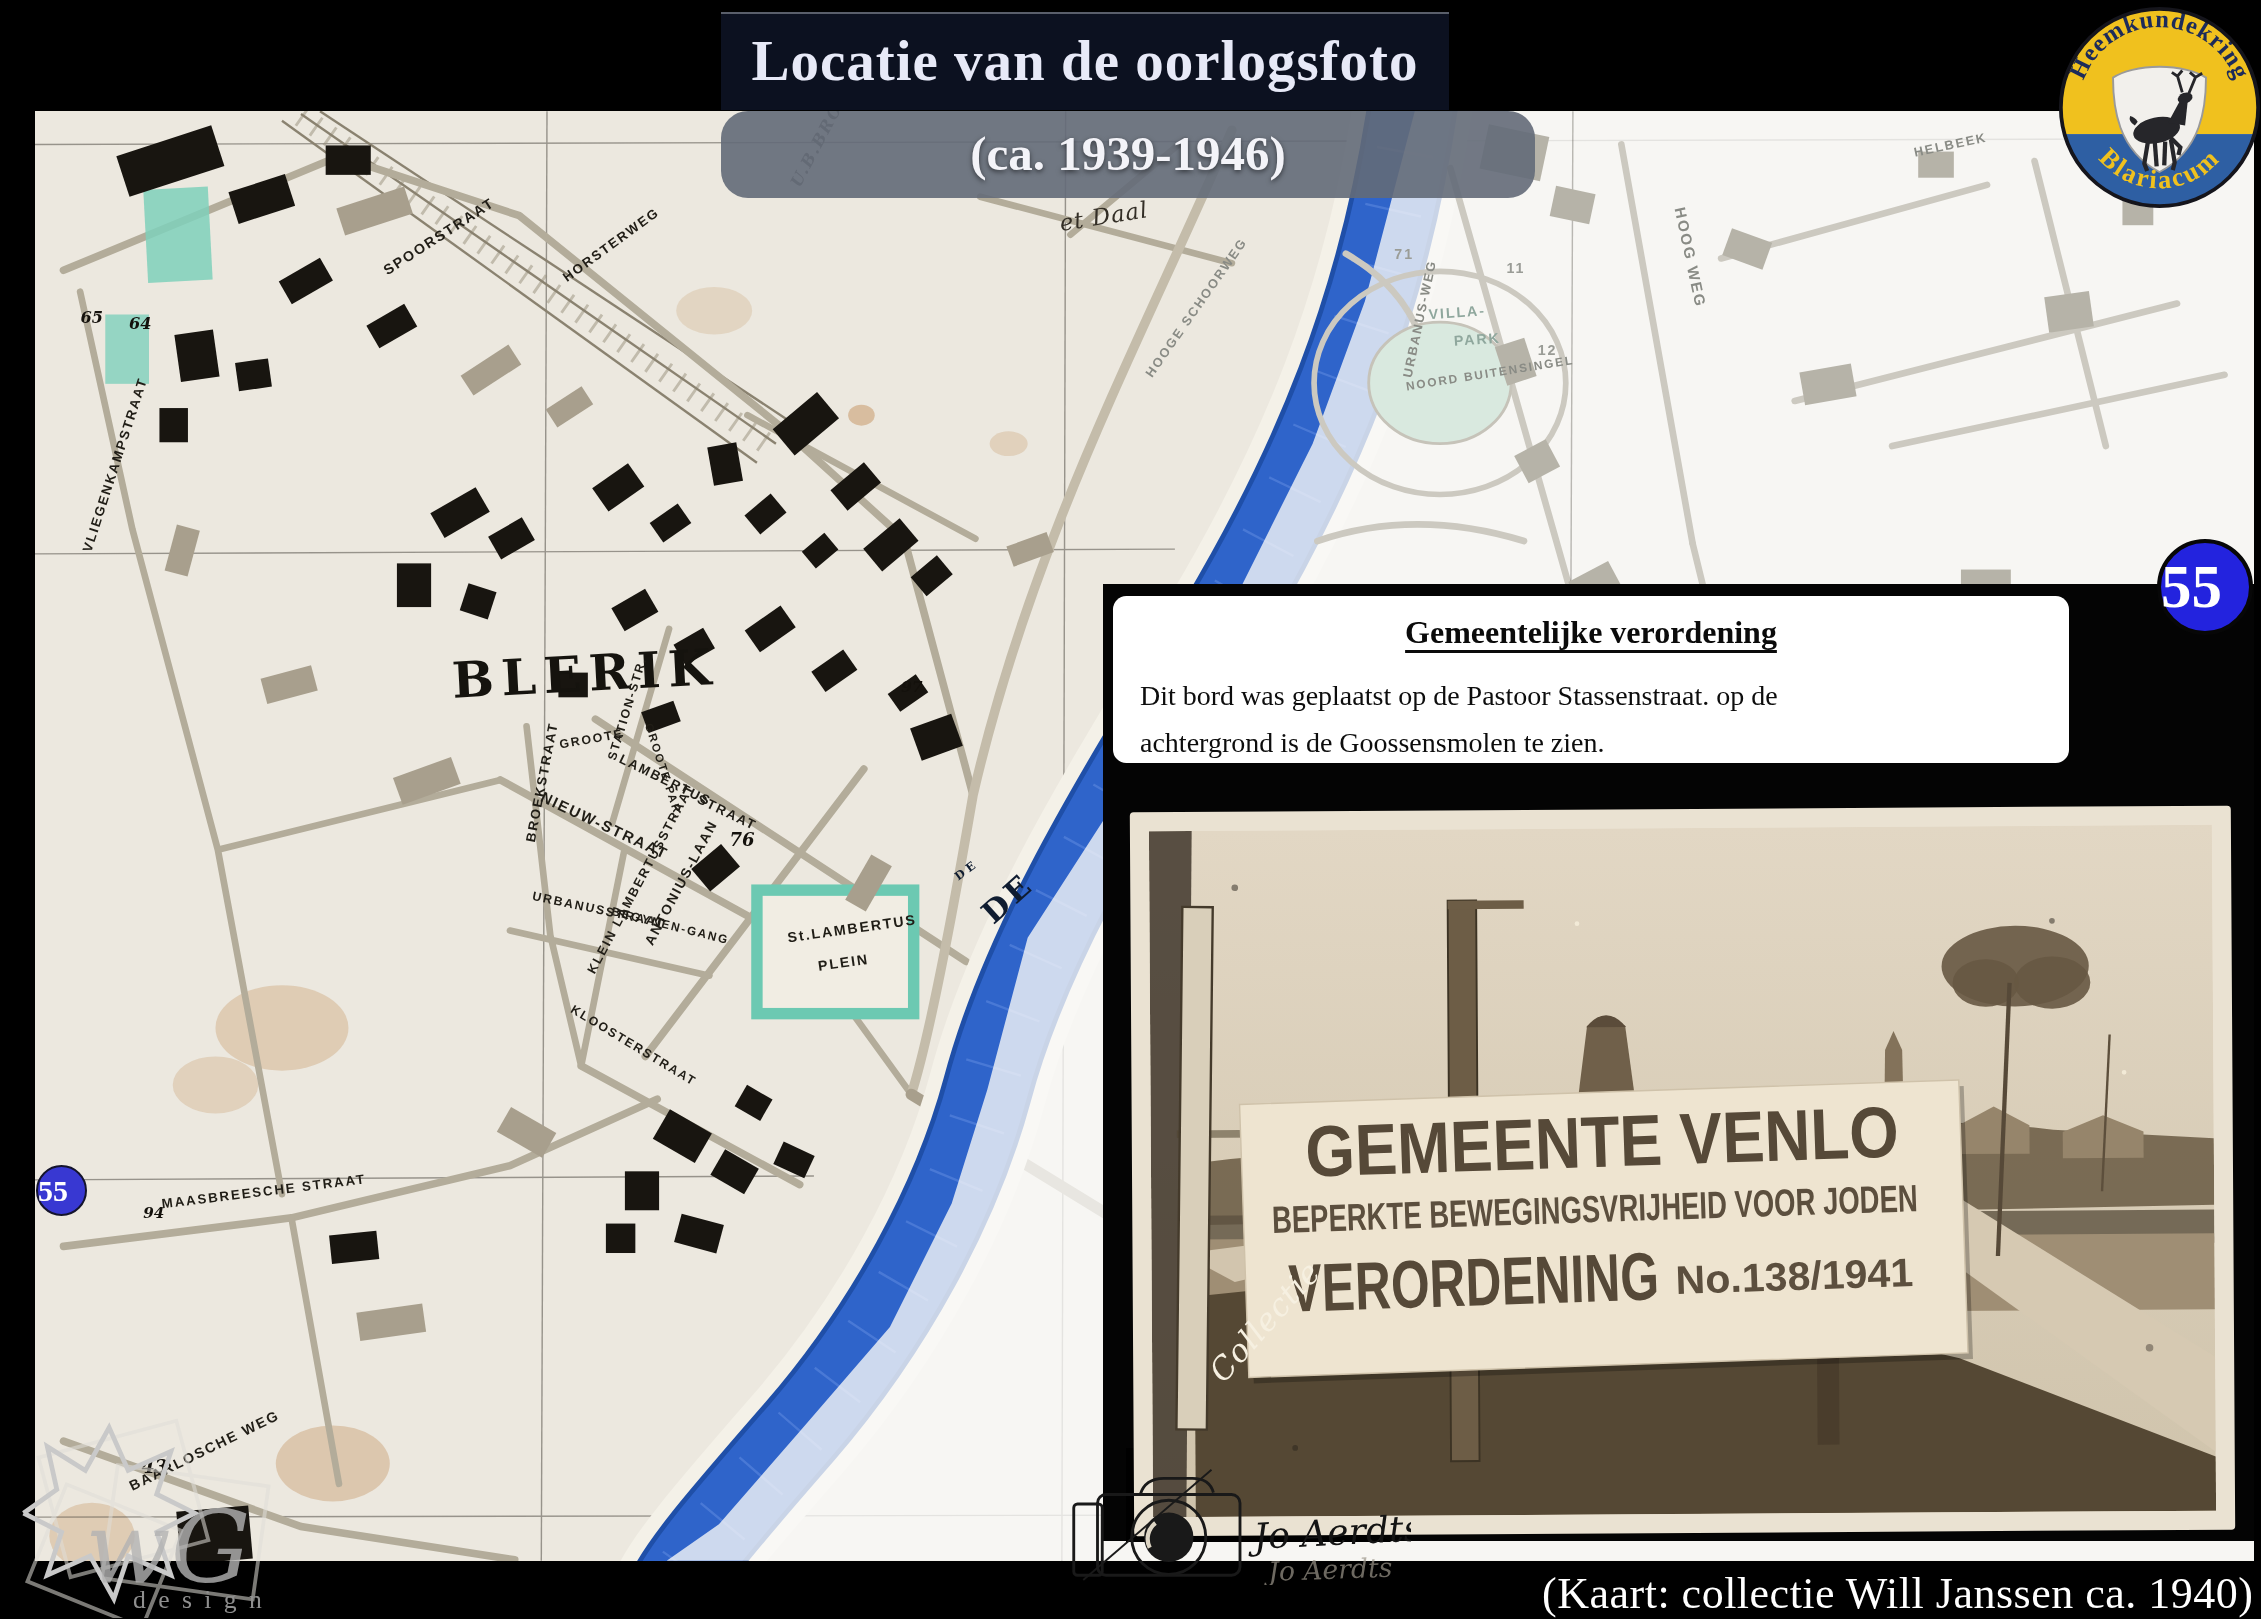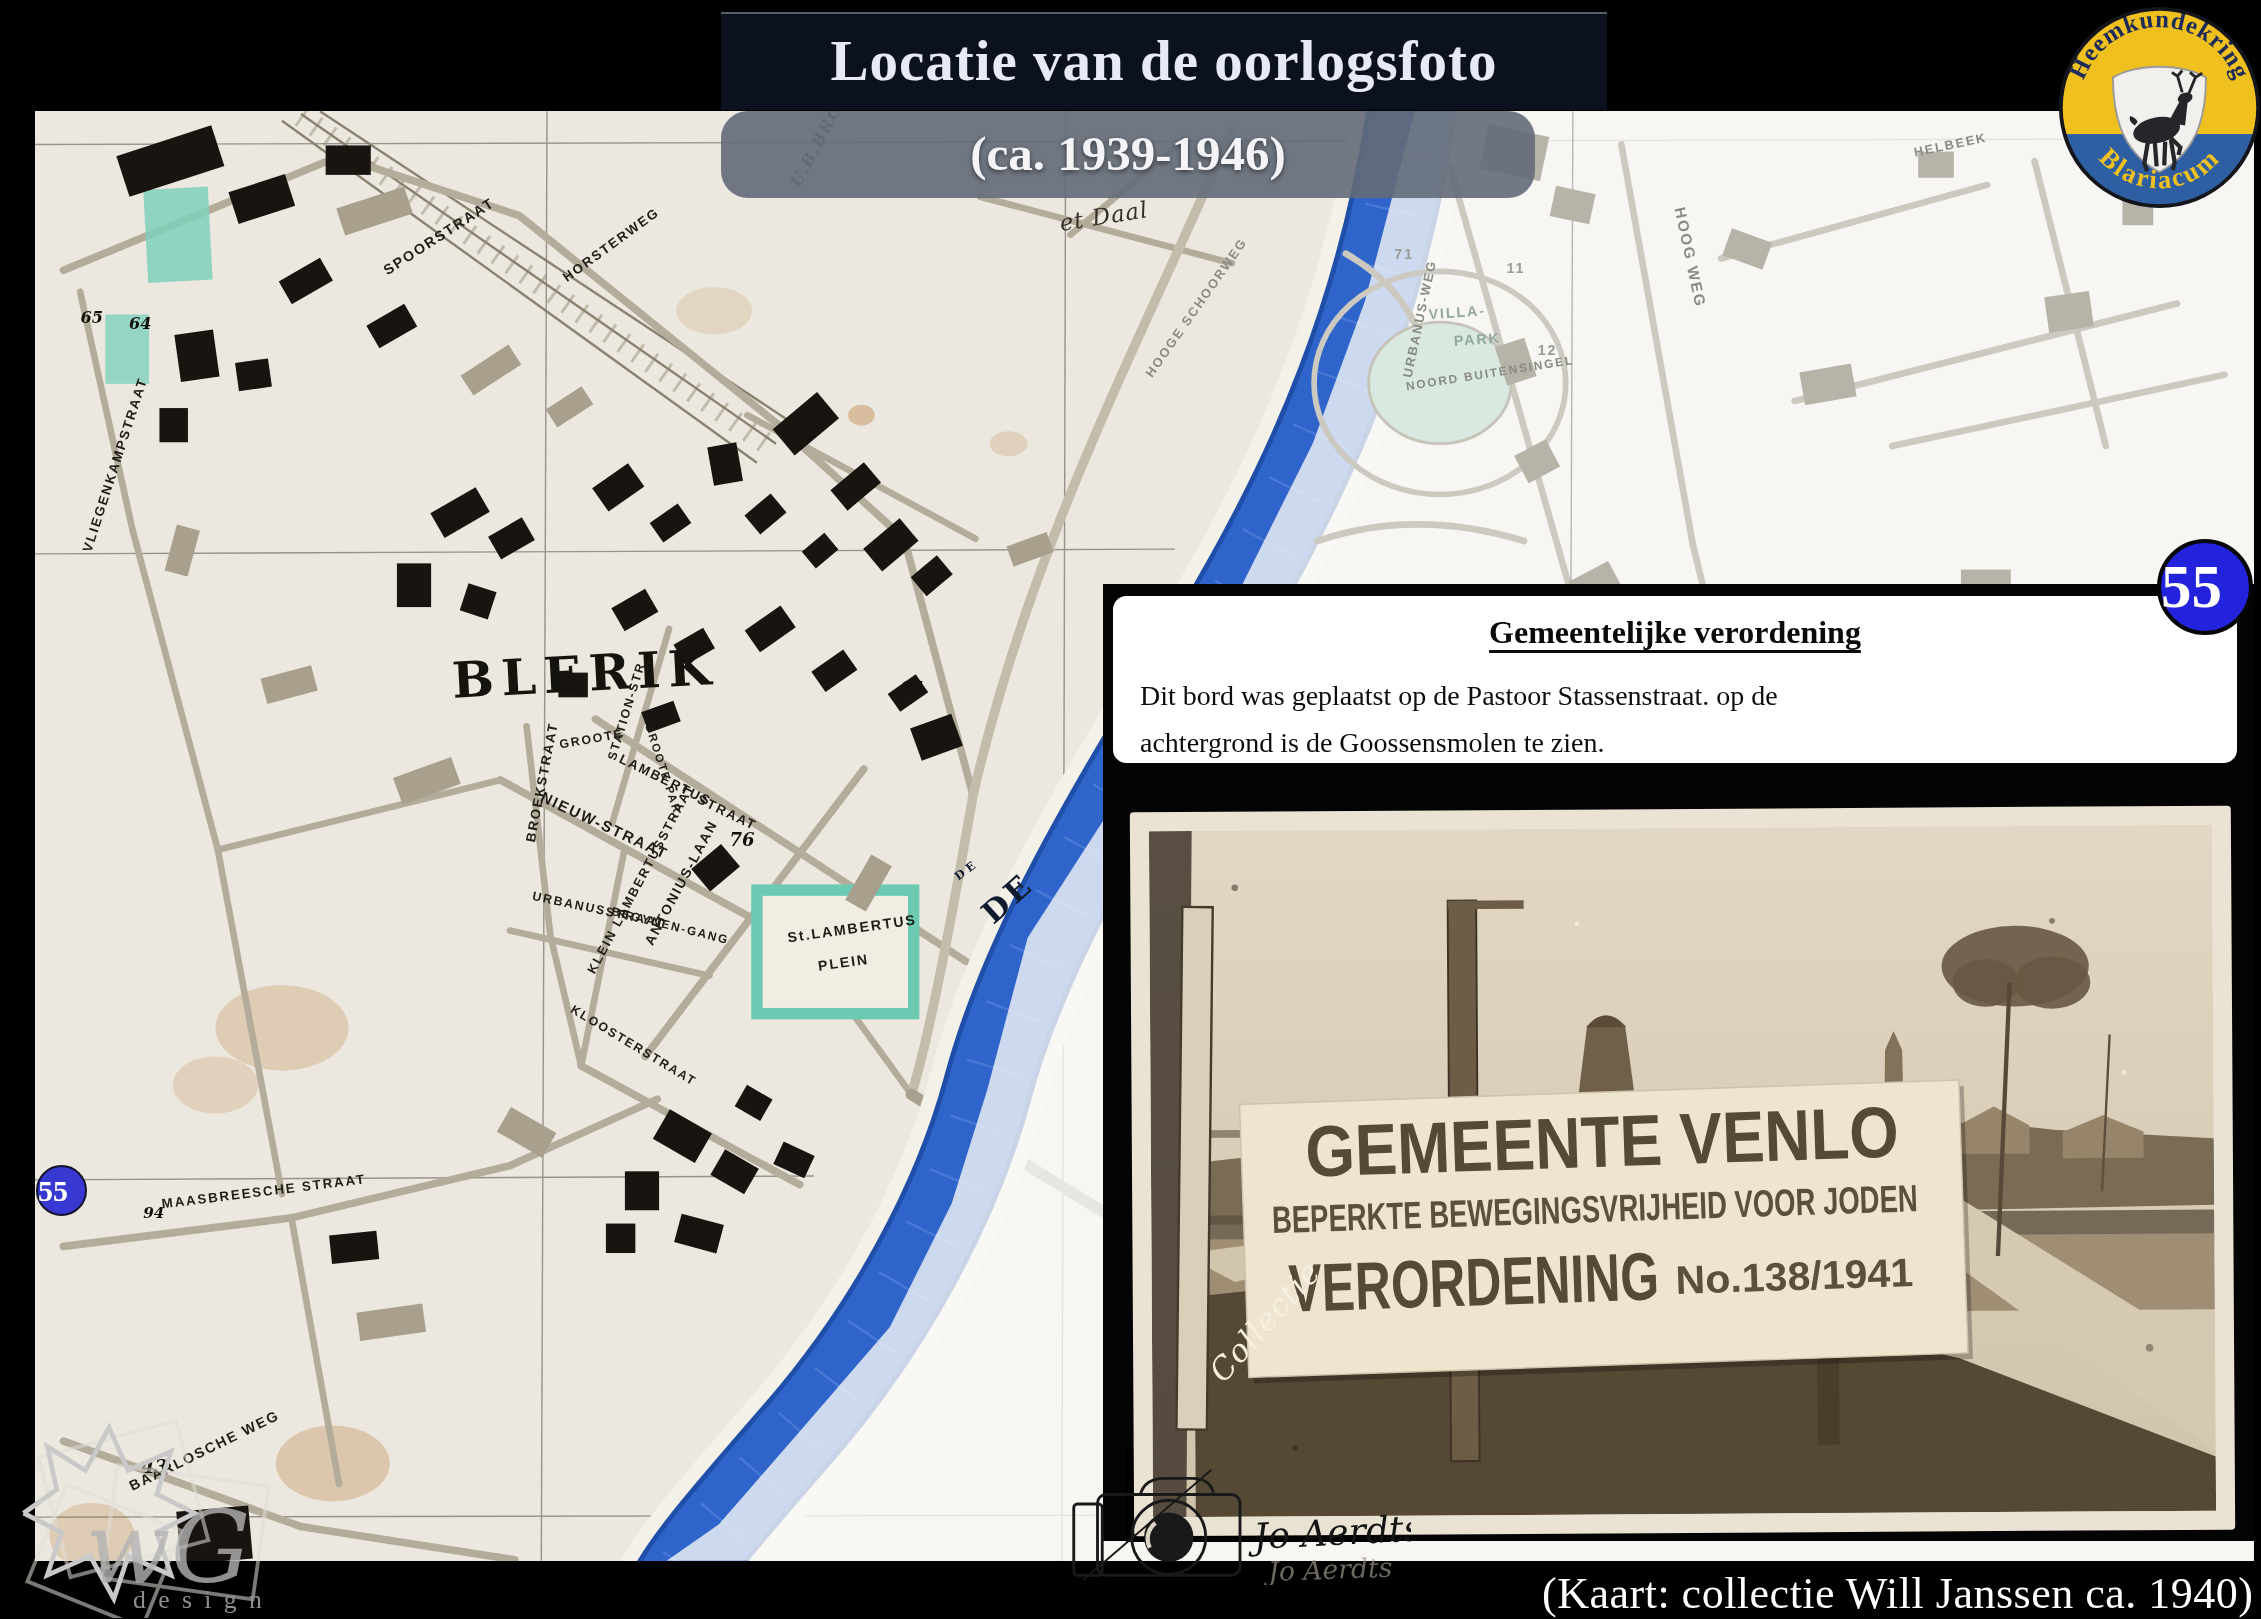--- a/index.html
+++ b/index.html
@@ -15,36 +15,36 @@
   svg text.hand2{font-family:"DejaVu Serif",serif;font-style:italic;fill:#6b665c;}
   svg text.river{font-family:"DejaVu Serif",serif;font-weight:700;fill:#0f1c30;letter-spacing:8px;}
   svg text.num{font-family:"DejaVu Serif",serif;font-style:italic;font-weight:700;fill:#14110c;letter-spacing:0;}
   svg text.park{fill:#7fa193;}
   svg text.numf{fill:#9a9c96;}
   #labels-faded text.ml{fill:#898b85;}
   #labels-faded text.park{fill:#8fa79d;}
   #labels-faded text.numf{fill:#9a9c96;}
 
   
-  #title-box{left:721px;top:12.4px;width:886px;height:98px;background:#0c1120;
+  #title-box{left:721px;top:12.4px;width:728px;height:98px;background:#0c1120;
              border-top:2.4px solid #5a5f6b;box-sizing:border-box;text-align:center;}
   #title-box .t{font-size:57px;font-weight:600;color:#e7e9f7;line-height:94px;letter-spacing:1px;}
   #subtitle-box{left:721px;top:111px;width:814px;height:87px;background:rgba(99,106,120,0.90);text-align:center;border-radius:27px;}
   #subtitle-box .t{font-size:49px;font-weight:600;color:#f3f3f8;line-height:86px;
                    text-shadow:0 2.4px 5.7px rgba(0,0,0,.55);}
 
   
   .badge{border-radius:50%;display:flex;align-items:center;justify-content:flex-start;
          font-family:"Liberation Serif",serif;font-weight:700;color:#fff;box-sizing:border-box;}
   #badge-right{left:2157px;top:539px;width:96px;height:96px;background:#2323de;border:4.3px solid #070707;font-size:61px;}
   #badge-left{left:36px;top:1165px;width:51px;height:51px;background:#3838d2;border:2.4px solid #14142c;font-size:30px;}
 
   
   #panel{left:1103px;top:584px;width:1151px;height:957px;background:#040404;}
-  #info-box{left:1113px;top:596px;width:1124px;height:167px;background:#ffffff;border-radius:13.3px;}
+  #info-box{left:1113px;top:596px;width:956px;height:167px;background:#ffffff;border-radius:13.3px;}
   #info-heading{margin-top:18px;text-align:center;font-size:32px;font-weight:700;color:#0b0b0b;
                 text-decoration:underline;text-underline-offset:6.7px;text-decoration-thickness:2.9px;}
   .info-line{margin:6.7px 0 0 27px;font-size:28px;color:#0d0d0d;line-height:40px;}
   #info-line1{margin-top:25px;}
 
   
   #photo{left:1132px;top:809px;width:1101px;height:724px;background:#eae2d2;border-radius:3.8px;
          transform:rotate(-0.35deg);}
   #photo-inner{left:19px;top:19px;width:1063px;height:686px;}
 

